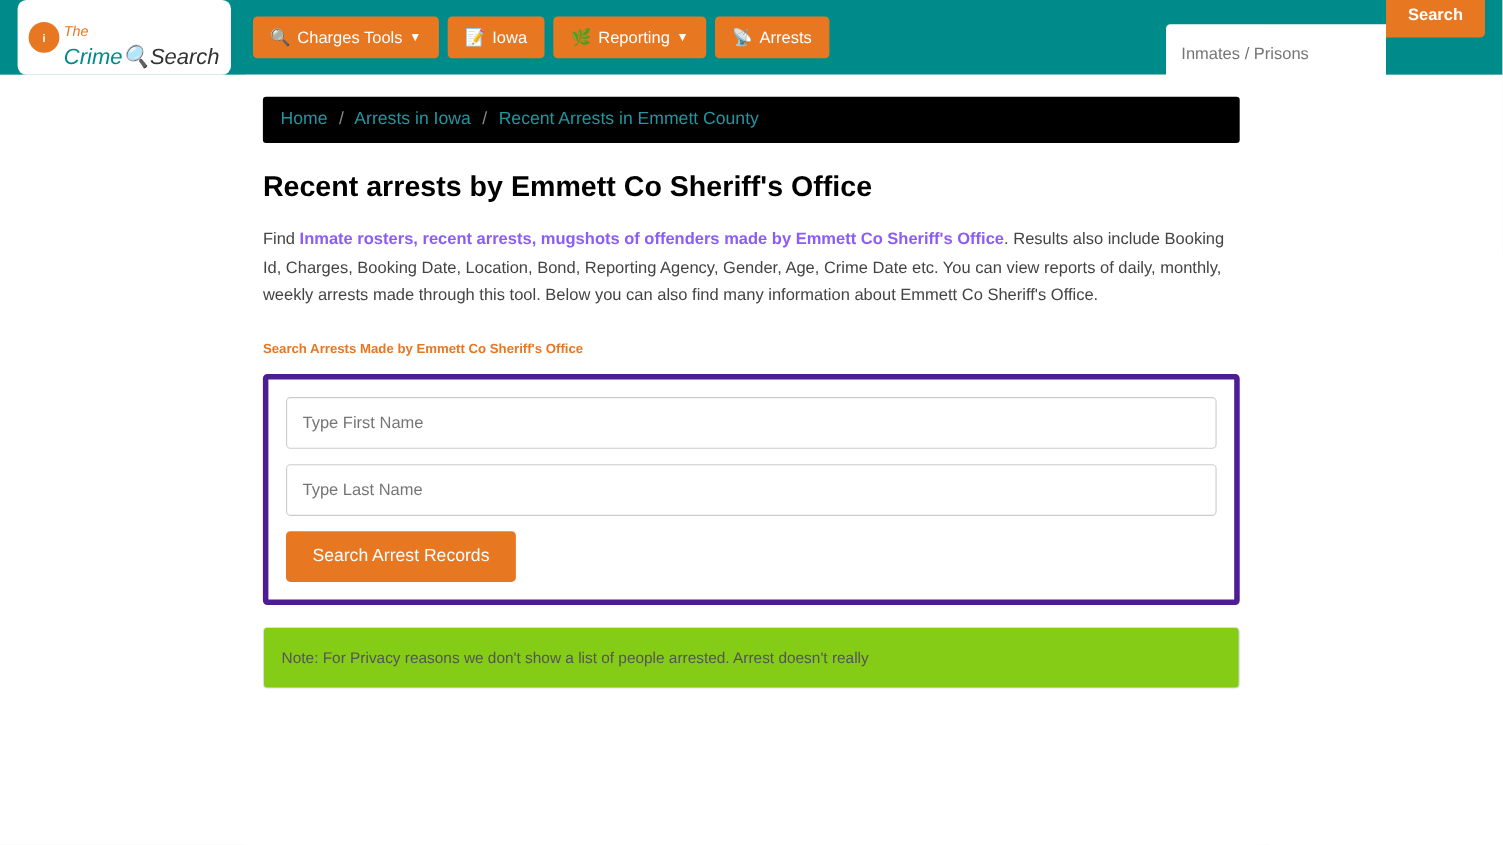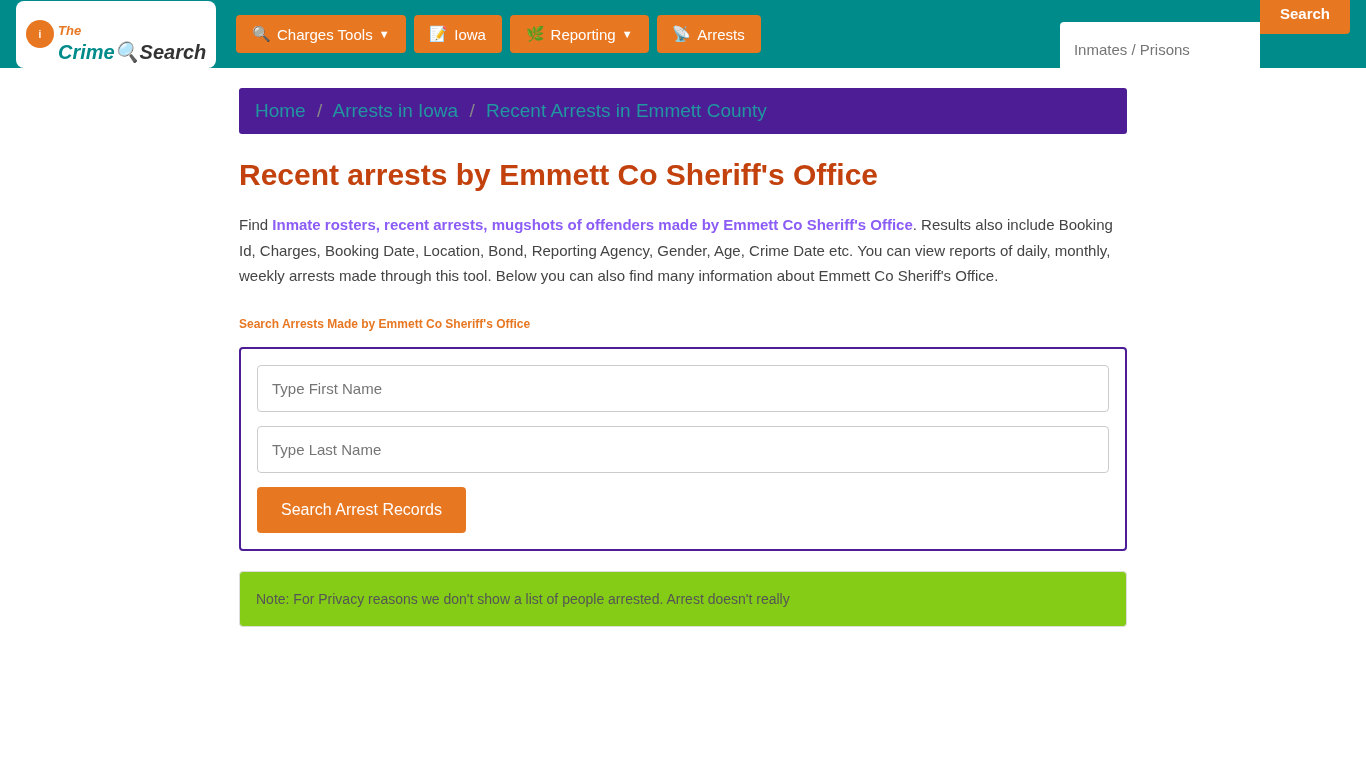--- a/index.html
+++ b/index.html
@@ -30,21 +30,21 @@
     }
     .logo-icon {
       width: 28px; height: 28px;
       background: #e87722;
       border-radius: 50%;
       display: flex; align-items: center; justify-content: center;
       color: #fff; font-size: 13px; font-weight: bold;
     }
     .logo-text {
       font-size: 20px;
-      font-weight: bold;
+      font-weight: normal;
       color: #333;
       font-style: italic;
       margin-top: 12px;
     }
     .logo-text span { color: #008B8B; }
 
     .nav-btn {
       background: #e87722;
       color: #fff;
       border: none;
@@ -87,38 +87,38 @@
     .content-wrapper {
       max-width: 920px;
       margin: 0 auto;
       padding: 20px 16px;
       background: #fff;
       min-height: 700px;
     }
 
     
     .breadcrumb {
-      background: #4c1d95;
+      background: #000000;
       padding: 12px 16px;
       border-radius: 3px;
       margin-bottom: 24px;
-      font-size: 19px;
+      font-size: 16px;
     }
     .breadcrumb a {
       color: #2196a0;
       text-decoration: none;
     }
     .breadcrumb .sep { color: #888; margin: 0 6px; }
     .breadcrumb .current { color: #2196a0; }
 
     
     .page-title {
-      font-size: 30px;
+      font-size: 26px;
       font-weight: bold;
-      color: #c2410c;
+      color: #000000;
       margin-bottom: 20px;
     }
 
     
     .description {
       font-size: 15px;
       line-height: 1.7;
       color: #444;
       margin-bottom: 28px;
     }
@@ -126,21 +126,21 @@
 
     
     .search-section-title {
       color: #e87722;
       font-size: 12px;
       font-weight: bold;
       margin-bottom: 16px;
     }
 
     .search-form-box {
-      border: 2px solid #4c1d95;
+      border: 5px solid #4c1d95;
       border-radius: 4px;
       padding: 16px;
       margin-bottom: 20px;
       background: #fff;
       text-decoration: underline;
     }
     .search-form-box input {
       width: 100%;
       border: 1px solid #ccc;
       border-radius: 4px;

